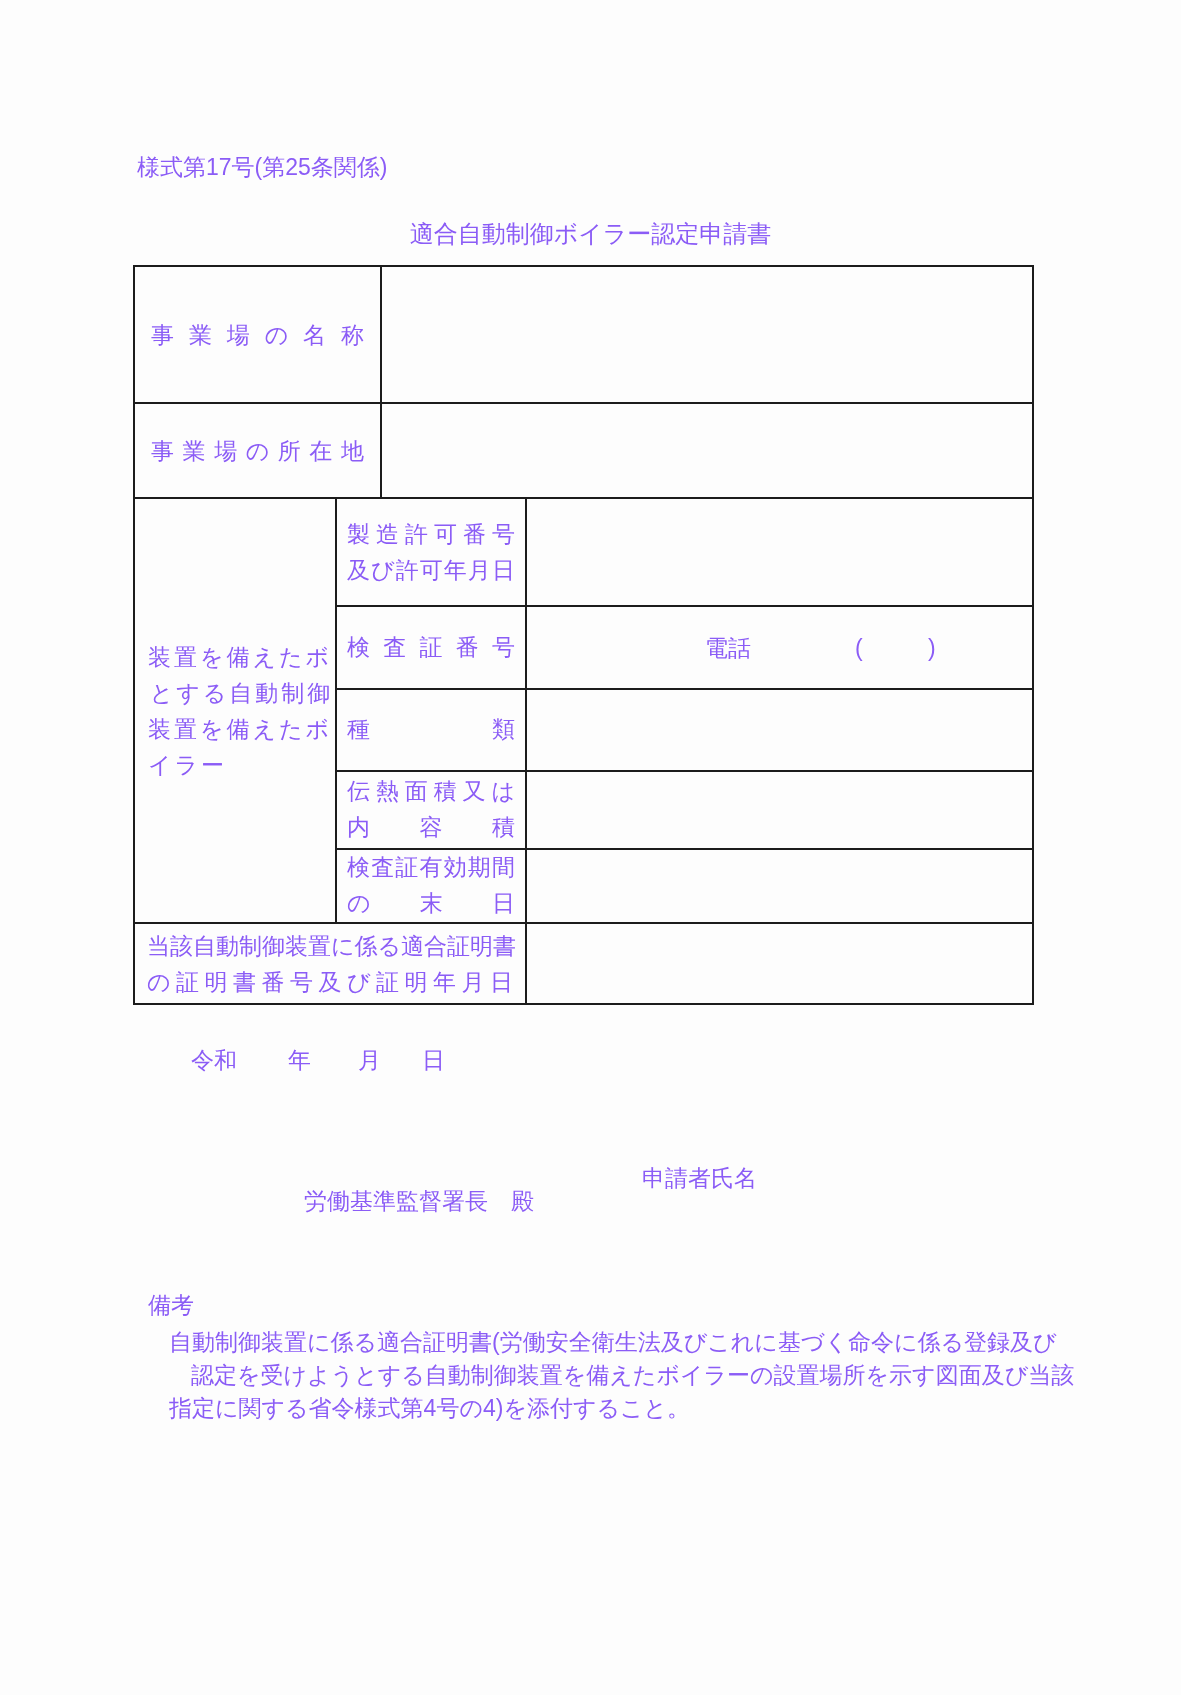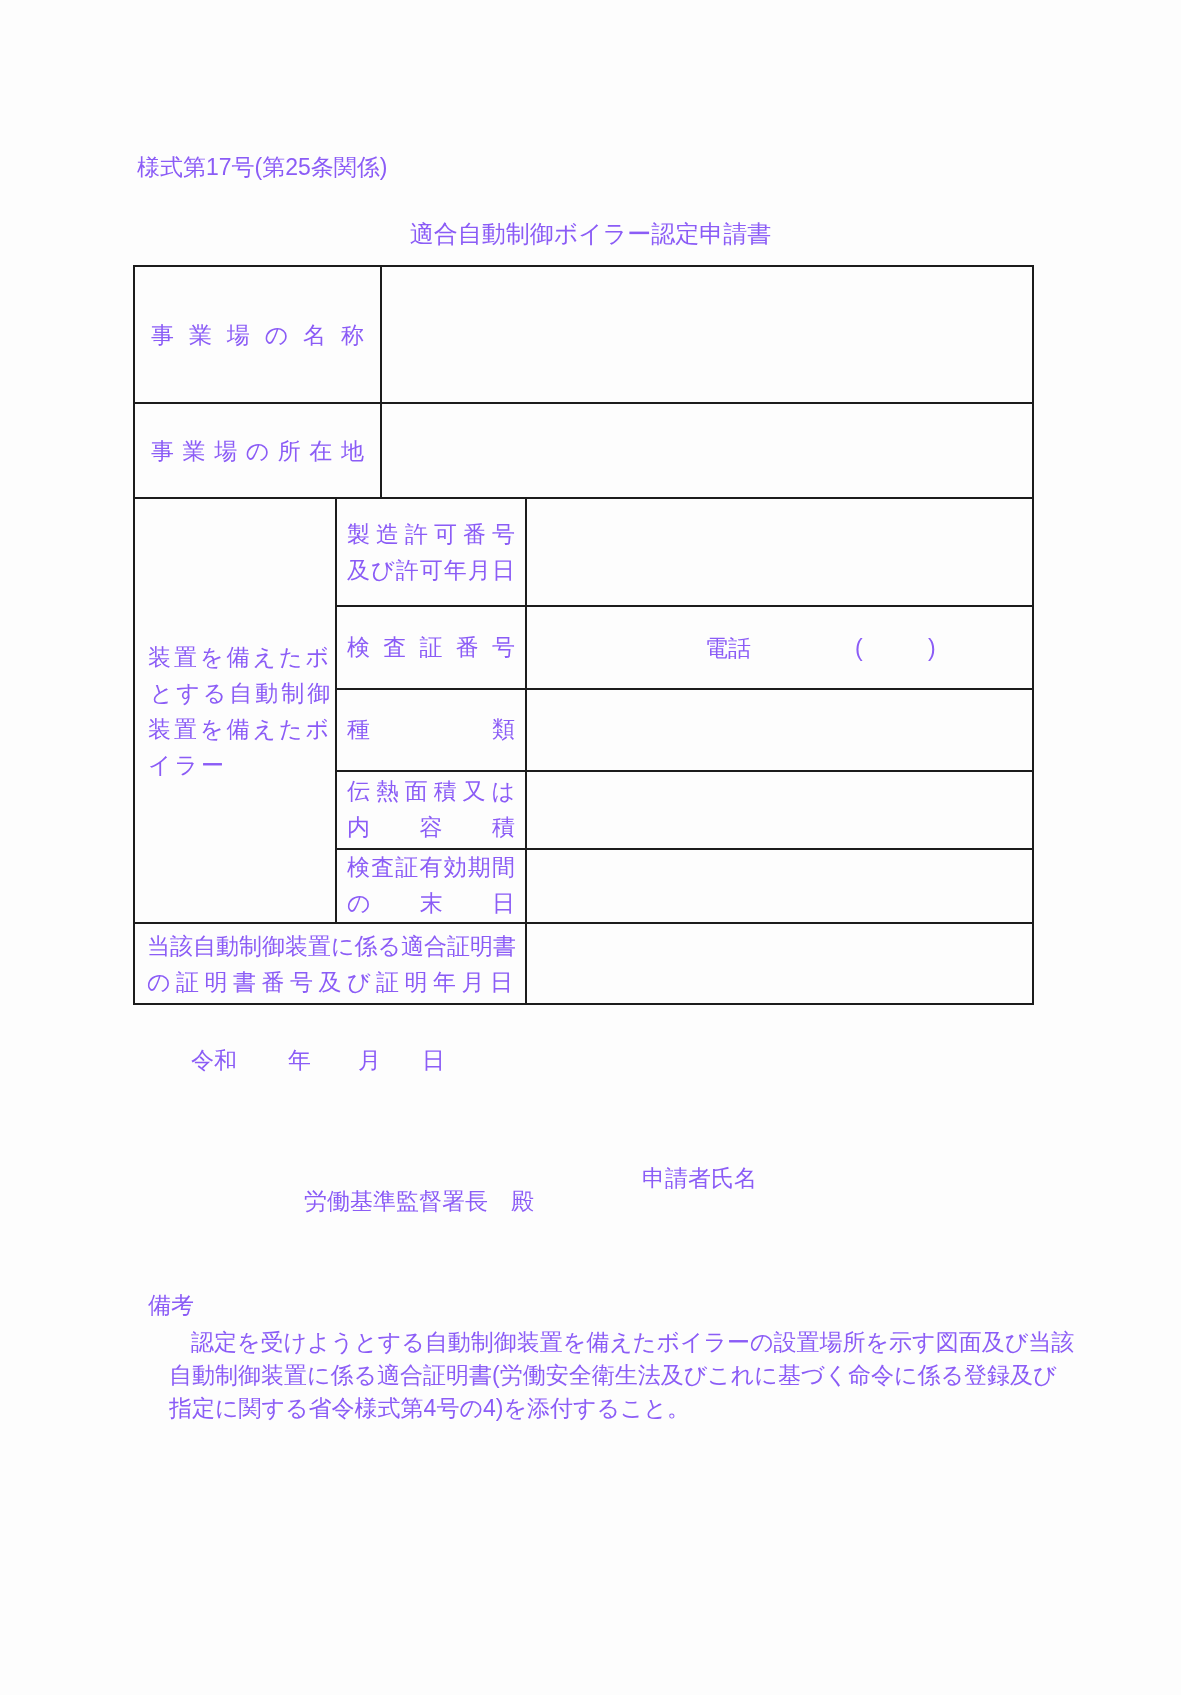--- a/index.html
+++ b/index.html
@@ -202,18 +202,18 @@
     <span class="abs t" style="left:167px;top:0;">月</span>
     <span class="abs t" style="left:231px;top:0;">日</span>
   </div>
 
   <div class="abs t" style="left:642px;top:1164px;">申請者氏名</div>
 
   <div class="abs t" style="left:304px;top:1187px;">労働基準監督署長　殿</div>
 
   <div class="abs t" style="left:148px;top:1291px;">備考</div>
   <div class="abs" style="left:169px;top:1326px;">
+    <div class="remline">自動制御装置に係る適合証明書(労働安全衛生法及びこれに基づく命令に係る登録及び</div>
     <div class="remline" style="padding-left:22px;">認定を受けようとする自動制御装置を備えたボイラーの設置場所を示す図面及び当該</div>
-    <div class="remline">自動制御装置に係る適合証明書(労働安全衛生法及びこれに基づく命令に係る登録及び</div>
     <div class="remline">指定に関する省令様式第4号の4)を添付すること。</div>
   </div>
 
 </div>
 
 </body></html>

